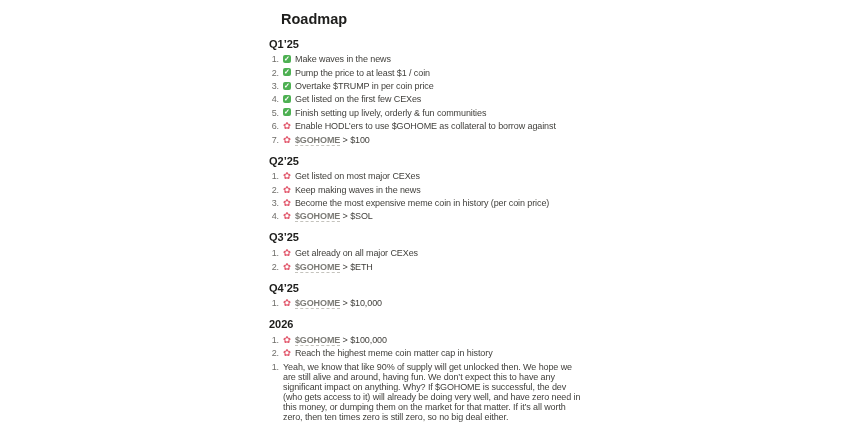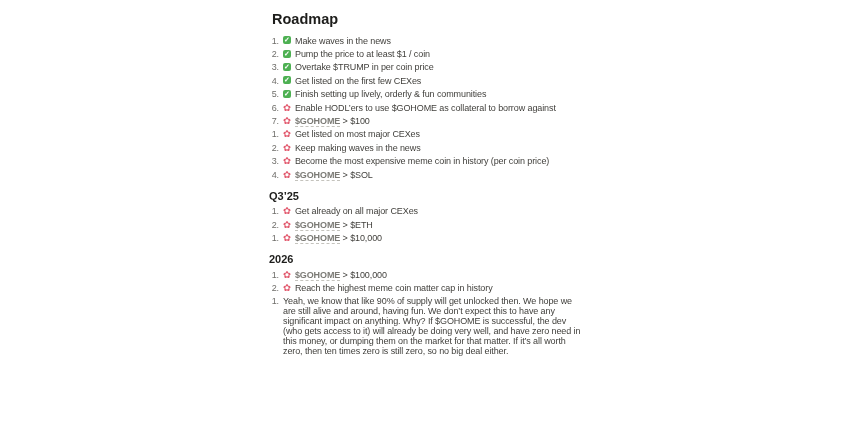--- a/index.html
+++ b/index.html
@@ -17,21 +17,21 @@
     font-family: "Liberation Sans", sans-serif;
     font-size: 9px;
     line-height: 1.15;
     color: #403f3b;
     letter-spacing: -0.1px;
   }
   h1.page-title {
     font-size: 14.5px;
     font-weight: 700;
     color: #1d1d1b;
-    margin: 0 0 8px 3px;
+    margin: 0 0 8px 12px;
     letter-spacing: 0;
   }
   h2.section-heading {
     font-size: 11px;
     font-weight: 700;
     color: #1d1d1b;
     margin: 10px 0 4px 0;
     letter-spacing: 0;
   }
   .list { margin: 0; padding: 0; }
@@ -76,20 +76,21 @@
     font-weight: bold;
   }
 </style>
 </head>
 <body>
 
 <main class="doc">
   <h1 class="page-title">Roadmap</h1>
   <div id="sections">
       <section>
+        <h2 class="section-heading">Q1’25</h2>
         <div class="list">
           <div class="li">
             <span class="num">1.</span>
             <span class="ico done">✓</span>
             <span class="txt">Make waves in the news</span>
           </div>
           <div class="li">
             <span class="num">2.</span>
             <span class="ico done">✓</span>
             <span class="txt">Pump the price to at least $1 / coin</span>
@@ -115,20 +116,21 @@
             <span class="txt">Enable HODL’ers to use $GOHOME as collateral to borrow against</span>
           </div>
           <div class="li">
             <span class="num">7.</span>
             <span class="ico pending">✿</span>
             <span class="txt"><a class="lnk">$GOHOME</a> &gt; $100</span>
           </div>
         </div>
       </section>
       <section>
+        <h2 class="section-heading">Q2’25</h2>
         <div class="list">
           <div class="li">
             <span class="num">1.</span>
             <span class="ico pending">✿</span>
             <span class="txt">Get listed on most major CEXes</span>
           </div>
           <div class="li">
             <span class="num">2.</span>
             <span class="ico pending">✿</span>
             <span class="txt">Keep making waves in the news</span>
@@ -154,20 +156,21 @@
             <span class="txt">Get already on all major CEXes</span>
           </div>
           <div class="li">
             <span class="num">2.</span>
             <span class="ico pending">✿</span>
             <span class="txt"><a class="lnk">$GOHOME</a> &gt; $ETH</span>
           </div>
         </div>
       </section>
       <section>
+        <h2 class="section-heading">Q4’25</h2>
         <div class="list">
           <div class="li">
             <span class="num">1.</span>
             <span class="ico pending">✿</span>
             <span class="txt"><a class="lnk">$GOHOME</a> &gt; $10,000</span>
           </div>
         </div>
       </section>
       <section>
         <h2 class="section-heading">2026</h2>

